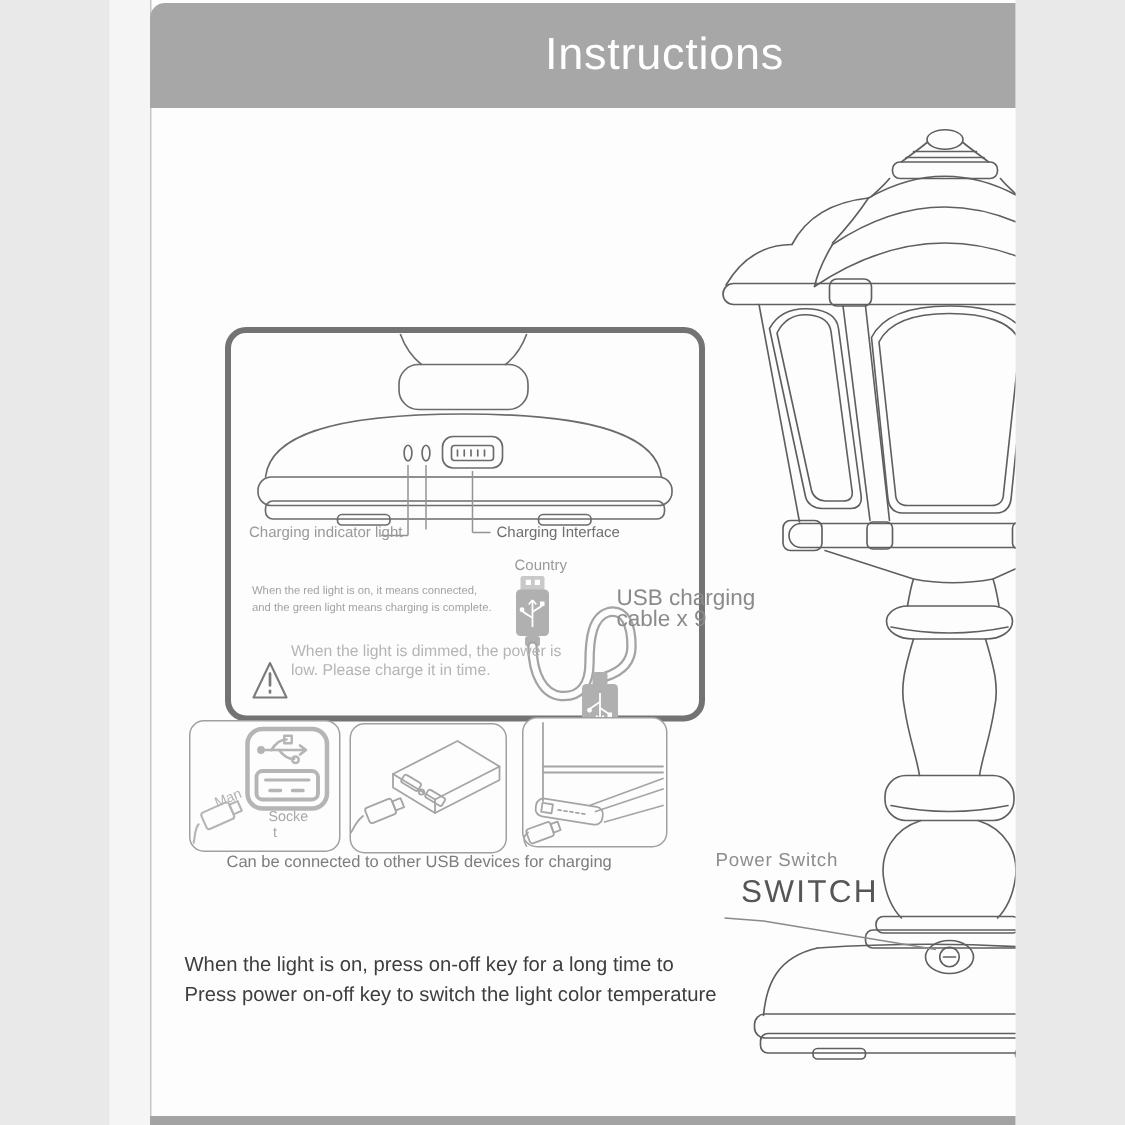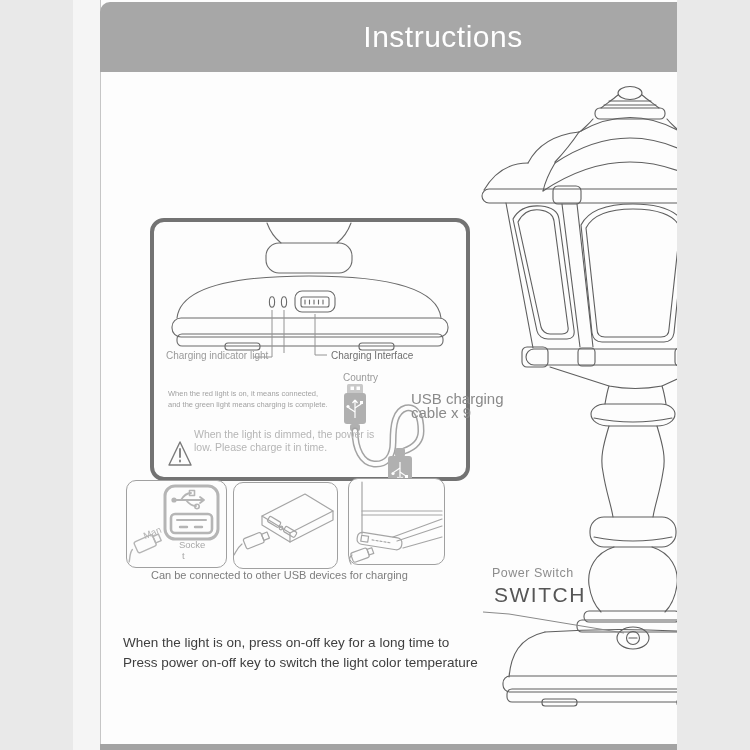--- a/index.html
+++ b/index.html
@@ -16,21 +16,21 @@
   .lbl{position:absolute;white-space:nowrap;z-index:4;}
   .lbl-light{color:#9a9a9a;font-size:10px;}
   .lbl-mid{color:#6f6f6f;font-size:10px;}
   .lbl-tiny{color:#a2a2a2;font-size:7.5px;}
   .lbl-warn{color:#b5b5b5;font-size:10.5px;}
   .lbl-cable{color:#8a8a8a;font-size:15px;line-height:14px;}
   .dev-box{position:absolute;border:1px solid #a0a0a0;border-radius:10px;z-index:1;background:#fdfdfd;}
   .dev-box svg{position:absolute;left:0;top:0;overflow:visible;}
   .caption{position:absolute;left:78px;top:569px;font-size:11px;color:#7d7d7d;white-space:nowrap;}
   .lamp-art{position:absolute;left:397px;top:78px;z-index:1;overflow:visible;}
-  .power-switch-lbl{position:absolute;left:419px;top:566px;font-size:12.5px;color:#8d8d8d;letter-spacing:.5px;}
+  .power-switch-lbl{position:absolute;left:404px;top:566px;font-size:12.5px;color:#8d8d8d;letter-spacing:.5px;}
   .switch-lbl{position:absolute;left:421px;top:583px;font-size:21px;color:#565656;letter-spacing:1.5px;}
   .instr{position:absolute;left:50px;top:633px;z-index:1;}
   .instr span{display:block;font-size:13.5px;line-height:20px;color:#3e3e3e;white-space:nowrap;}
   .rot-man{transform:rotate(-22deg);color:#b3b3b3;font-size:9.5px;position:absolute;left:16px;top:46px;}
   .socke1{position:absolute;left:52px;top:58px;color:#a8a8a8;font-size:9.5px;}
   .socke2{position:absolute;left:55px;top:69px;color:#a8a8a8;font-size:9.5px;}
 </style>
 </head>
 <body>
 

